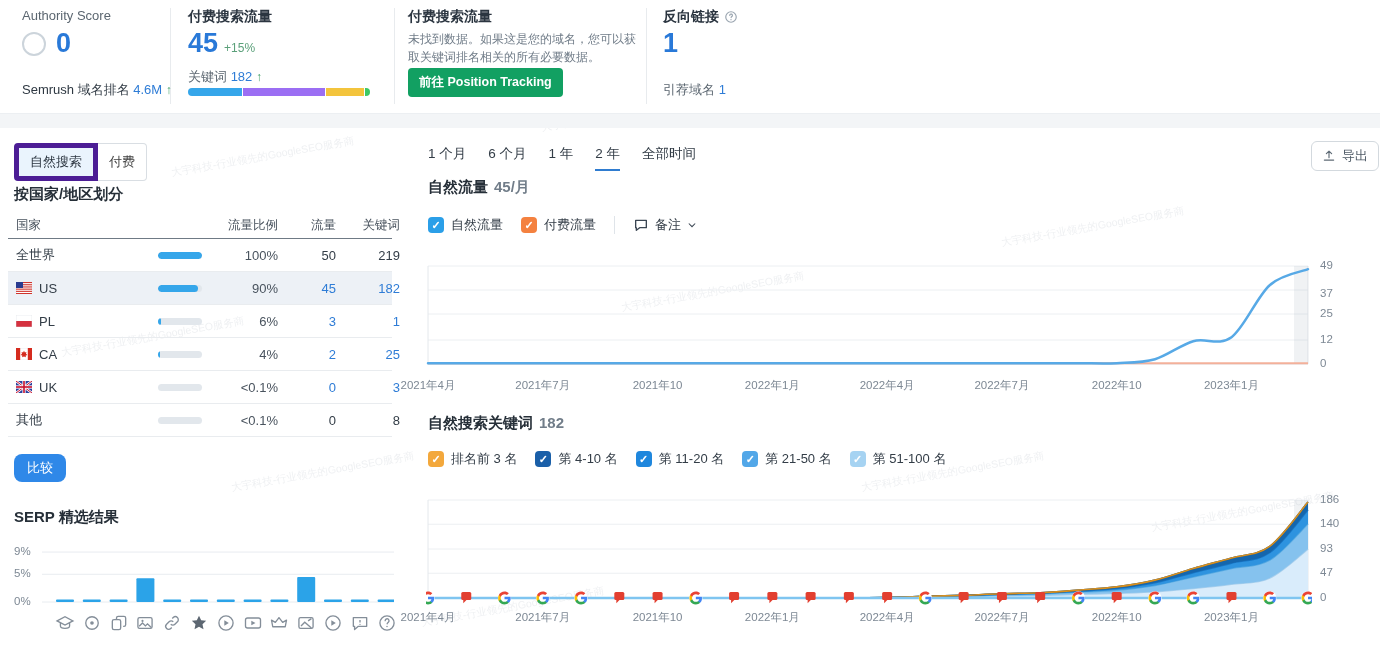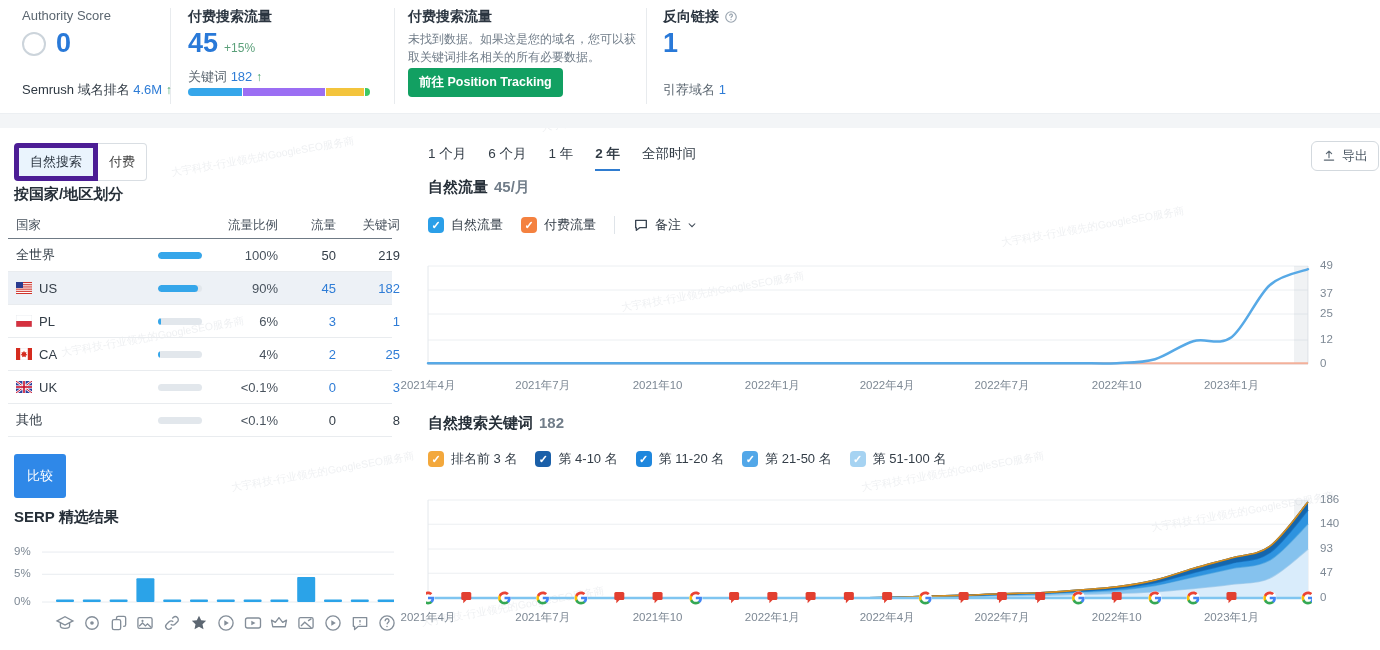--- a/index.html
+++ b/index.html
@@ -34,26 +34,26 @@
   .crow.header{height:27px;border-bottom:1px solid #6f7a85;color:#49535e;font-size:12.5px}
   .crow.hl{background:#edf1f6}
   .crow .r{text-align:right}
   .cname{display:flex;align-items:center;gap:7px;color:#333d47}
   .tbar{width:44px;height:7px;border-radius:3.5px;background:#e2e7ec;overflow:hidden}
   .tbar div{height:100%;background:#35a6ea;border-radius:3.5px}
   .share{color:#49535e}
   .val{color:#333d47}
   .val.link{color:#2e7cd6;cursor:pointer}
   .btn-blue{position:absolute;left:14px;top:454px;background:#2f88e8;color:#fff;font-size:13px;
-            padding:13px 13px;border-radius:3px;border:none;cursor:pointer}
+            padding:5px 13px;border-radius:8px;border:none;cursor:pointer}
   .axis-lab{position:absolute;font-size:11.5px;color:#7d8894}
   
   .range-tabs{position:absolute;left:428px;top:145px;display:flex;gap:22px}
   .range-tab{font-size:13.5px;color:#333d47;cursor:pointer;padding-bottom:6px}
-  .range-tab.active{border-bottom:2px solid #2f7cd0;font-weight:bold}
+  .range-tab.active{border-bottom:2px solid #2f7cd0;font-weight:normal}
   .export{position:absolute;left:1311px;top:141px;display:flex;align-items:center;gap:6px;
           border:1px solid #d3d9de;border-radius:6px;background:#fff;padding:5px 10px;
           font-size:13px;color:#4e5a66;cursor:pointer}
   .chart-title{position:absolute;font-size:15px;font-weight:bold;color:#262f38}
   .chart-title .sub{font-weight:bold;color:#717d89;margin-left:6px}
   .legend{position:absolute;display:flex;align-items:center;gap:18px;font-size:13px;color:#333d47}
   .chk{display:inline-block;width:16px;height:16px;border-radius:4px;color:#fff;font-size:11px;
        line-height:16px;text-align:center;font-weight:bold;margin-right:7px;vertical-align:-3px;cursor:pointer}
   .leg-item{display:flex;align-items:center;cursor:pointer}
   .ldiv{width:1px;height:18px;background:#dfe4e9}

